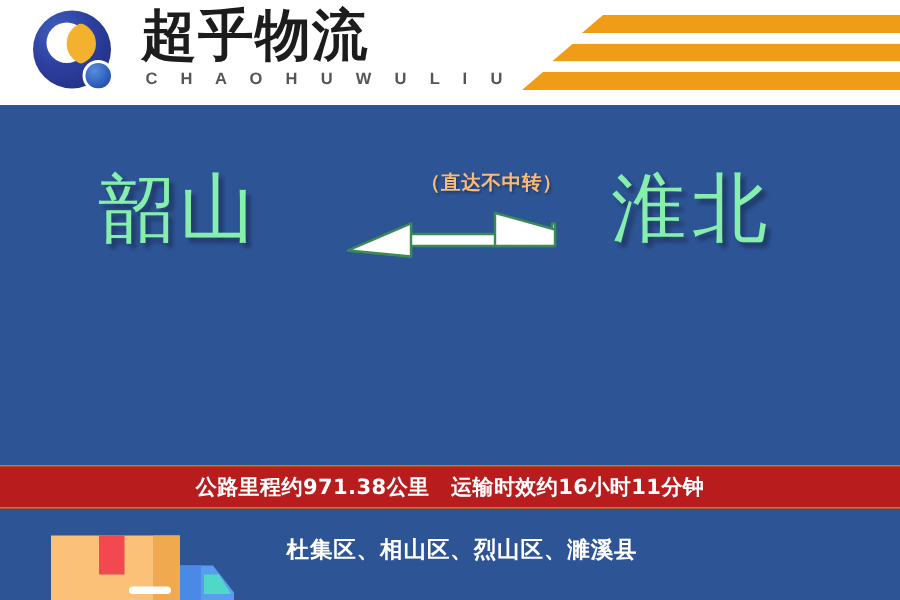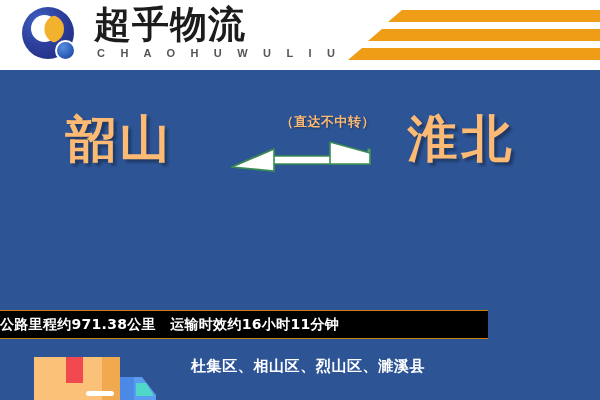--- a/index.html
+++ b/index.html
@@ -109,22 +109,22 @@
     left: 0; top: 0;
     width: 600px; height: 170px;
   }
   .city {
     position: absolute;
     top: 38px;
     width: 215px;
     text-align: center;
     font-family: "DejaVu Sans", "Liberation Sans", sans-serif;
     font-size: 50px;
-    font-weight: bold;
-    color: #fdba74;
+    font-weight: normal;
+    color: #86efac;
     letter-spacing: 4px;
     line-height: 62px;
     text-shadow: 3px 3px 3px rgba(0,0,0,0.33);
     white-space: nowrap;
   }
   .city.origin { left: 12px; }
   .city.destination { left: 354px; }
 
   .mid-block {
     position: absolute;
@@ -149,28 +149,28 @@
   .arrow-wrap {
     position: absolute;
     left: 5px; top: 34px;
     width: 142px; height: 40px;
   }
 
   
   .info-bar {
     position: absolute;
     left: 0; top: 240px;
-    width: 488px; height: 29px;
-    background: #000000;
+    width: 600px; height: 29px;
+    background: #b91c1c;
     border-top: 1px solid #c97f07;
     border-bottom: 1px solid #c97f07;
     box-sizing: border-box;
     display: flex;
     align-items: center;
-    justify-content: flex-start;
+    justify-content: center;
   }
   .info-text {
     font-family: "DejaVu Sans", "Liberation Sans", sans-serif;
     font-size: 14px;
     font-weight: bold;
     color: #ffffff;
     letter-spacing: 0.3px;
     white-space: nowrap;
   }
 

